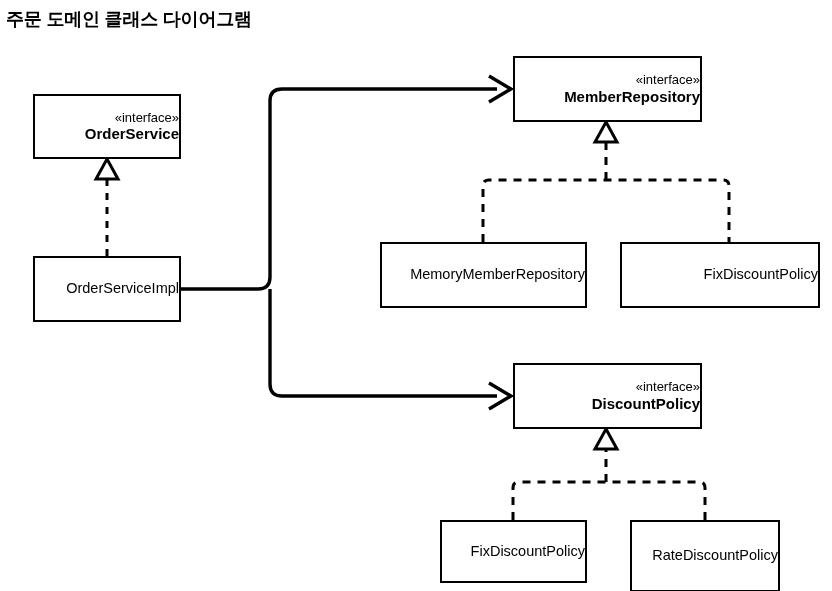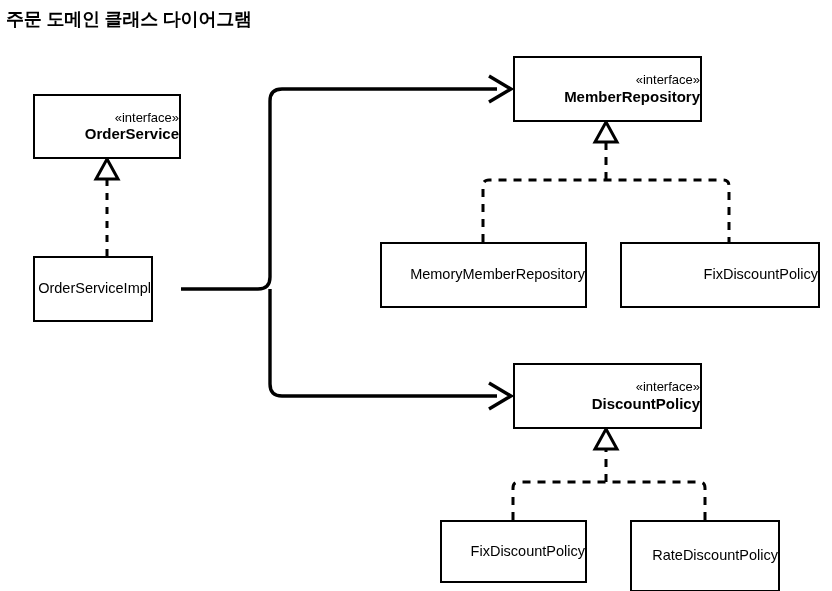--- a/index.html
+++ b/index.html
@@ -93,21 +93,21 @@
     <polygon points="606,429 617,449 595,449" fill="#ffffff" stroke="#000" stroke-width="3"></polygon>
     <path d="M 513 520 L 513 488 Q 513 482 519 482 L 699 482 Q 705 482 705 488 L 705 520" fill="none" stroke="#000" stroke-width="3" stroke-dasharray="8,7" stroke-linecap="butt"></path>
   </g>
 </svg>
 
 <div class="node" style="left:33px; top:94px; width:148px; height:65px;">
   <span class="stereotype">«interface»</span>
   <span class="classname-bold">OrderService</span>
 </div>
 
-<div class="node" style="left:33px; top:256px; width:120px; height:66px;">
+<div class="node" style="left:33px; top:256px; width:148px; height:66px;">
   <span class="classname-plain">OrderServiceImpl</span>
 </div>
 
 <div class="node" style="left:513px; top:56px; width:189px; height:66px;">
   <span class="stereotype">«interface»</span>
   <span class="classname-bold">MemberRepository</span>
 </div>
 
 <div class="node" style="left:380px; top:242px; width:207px; height:66px;">
   <span class="classname-plain">MemoryMemberRepository</span>

